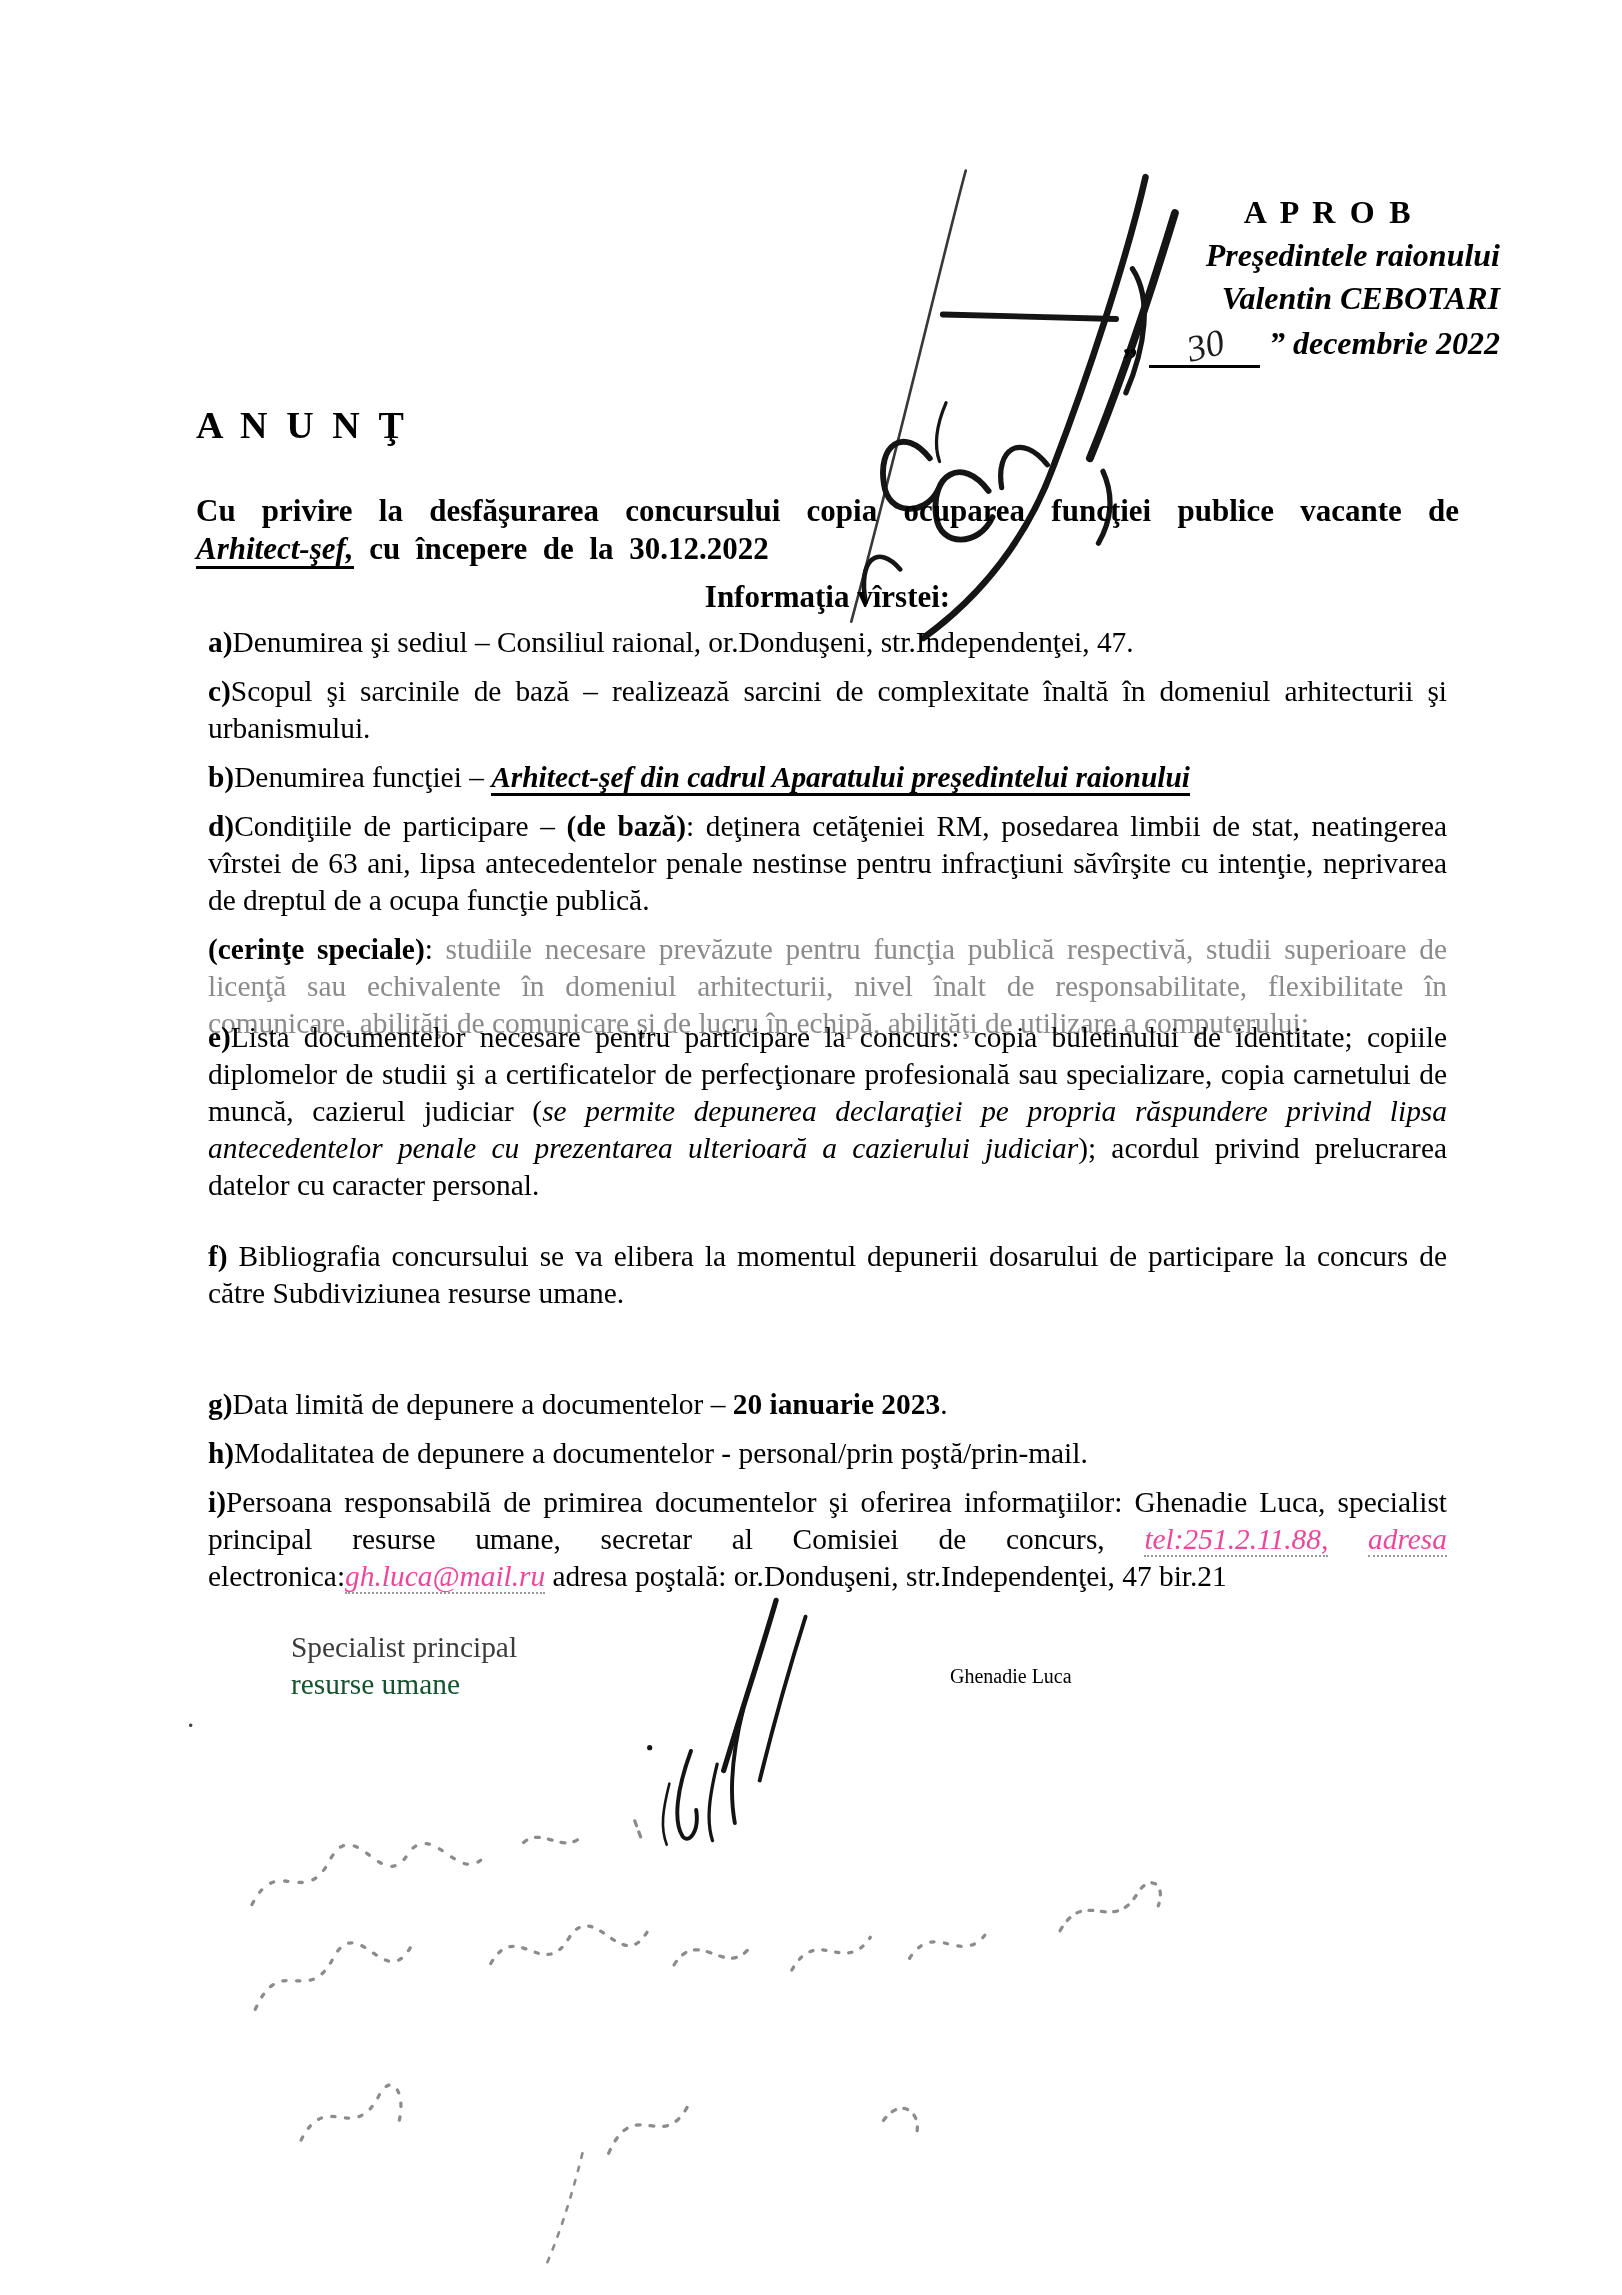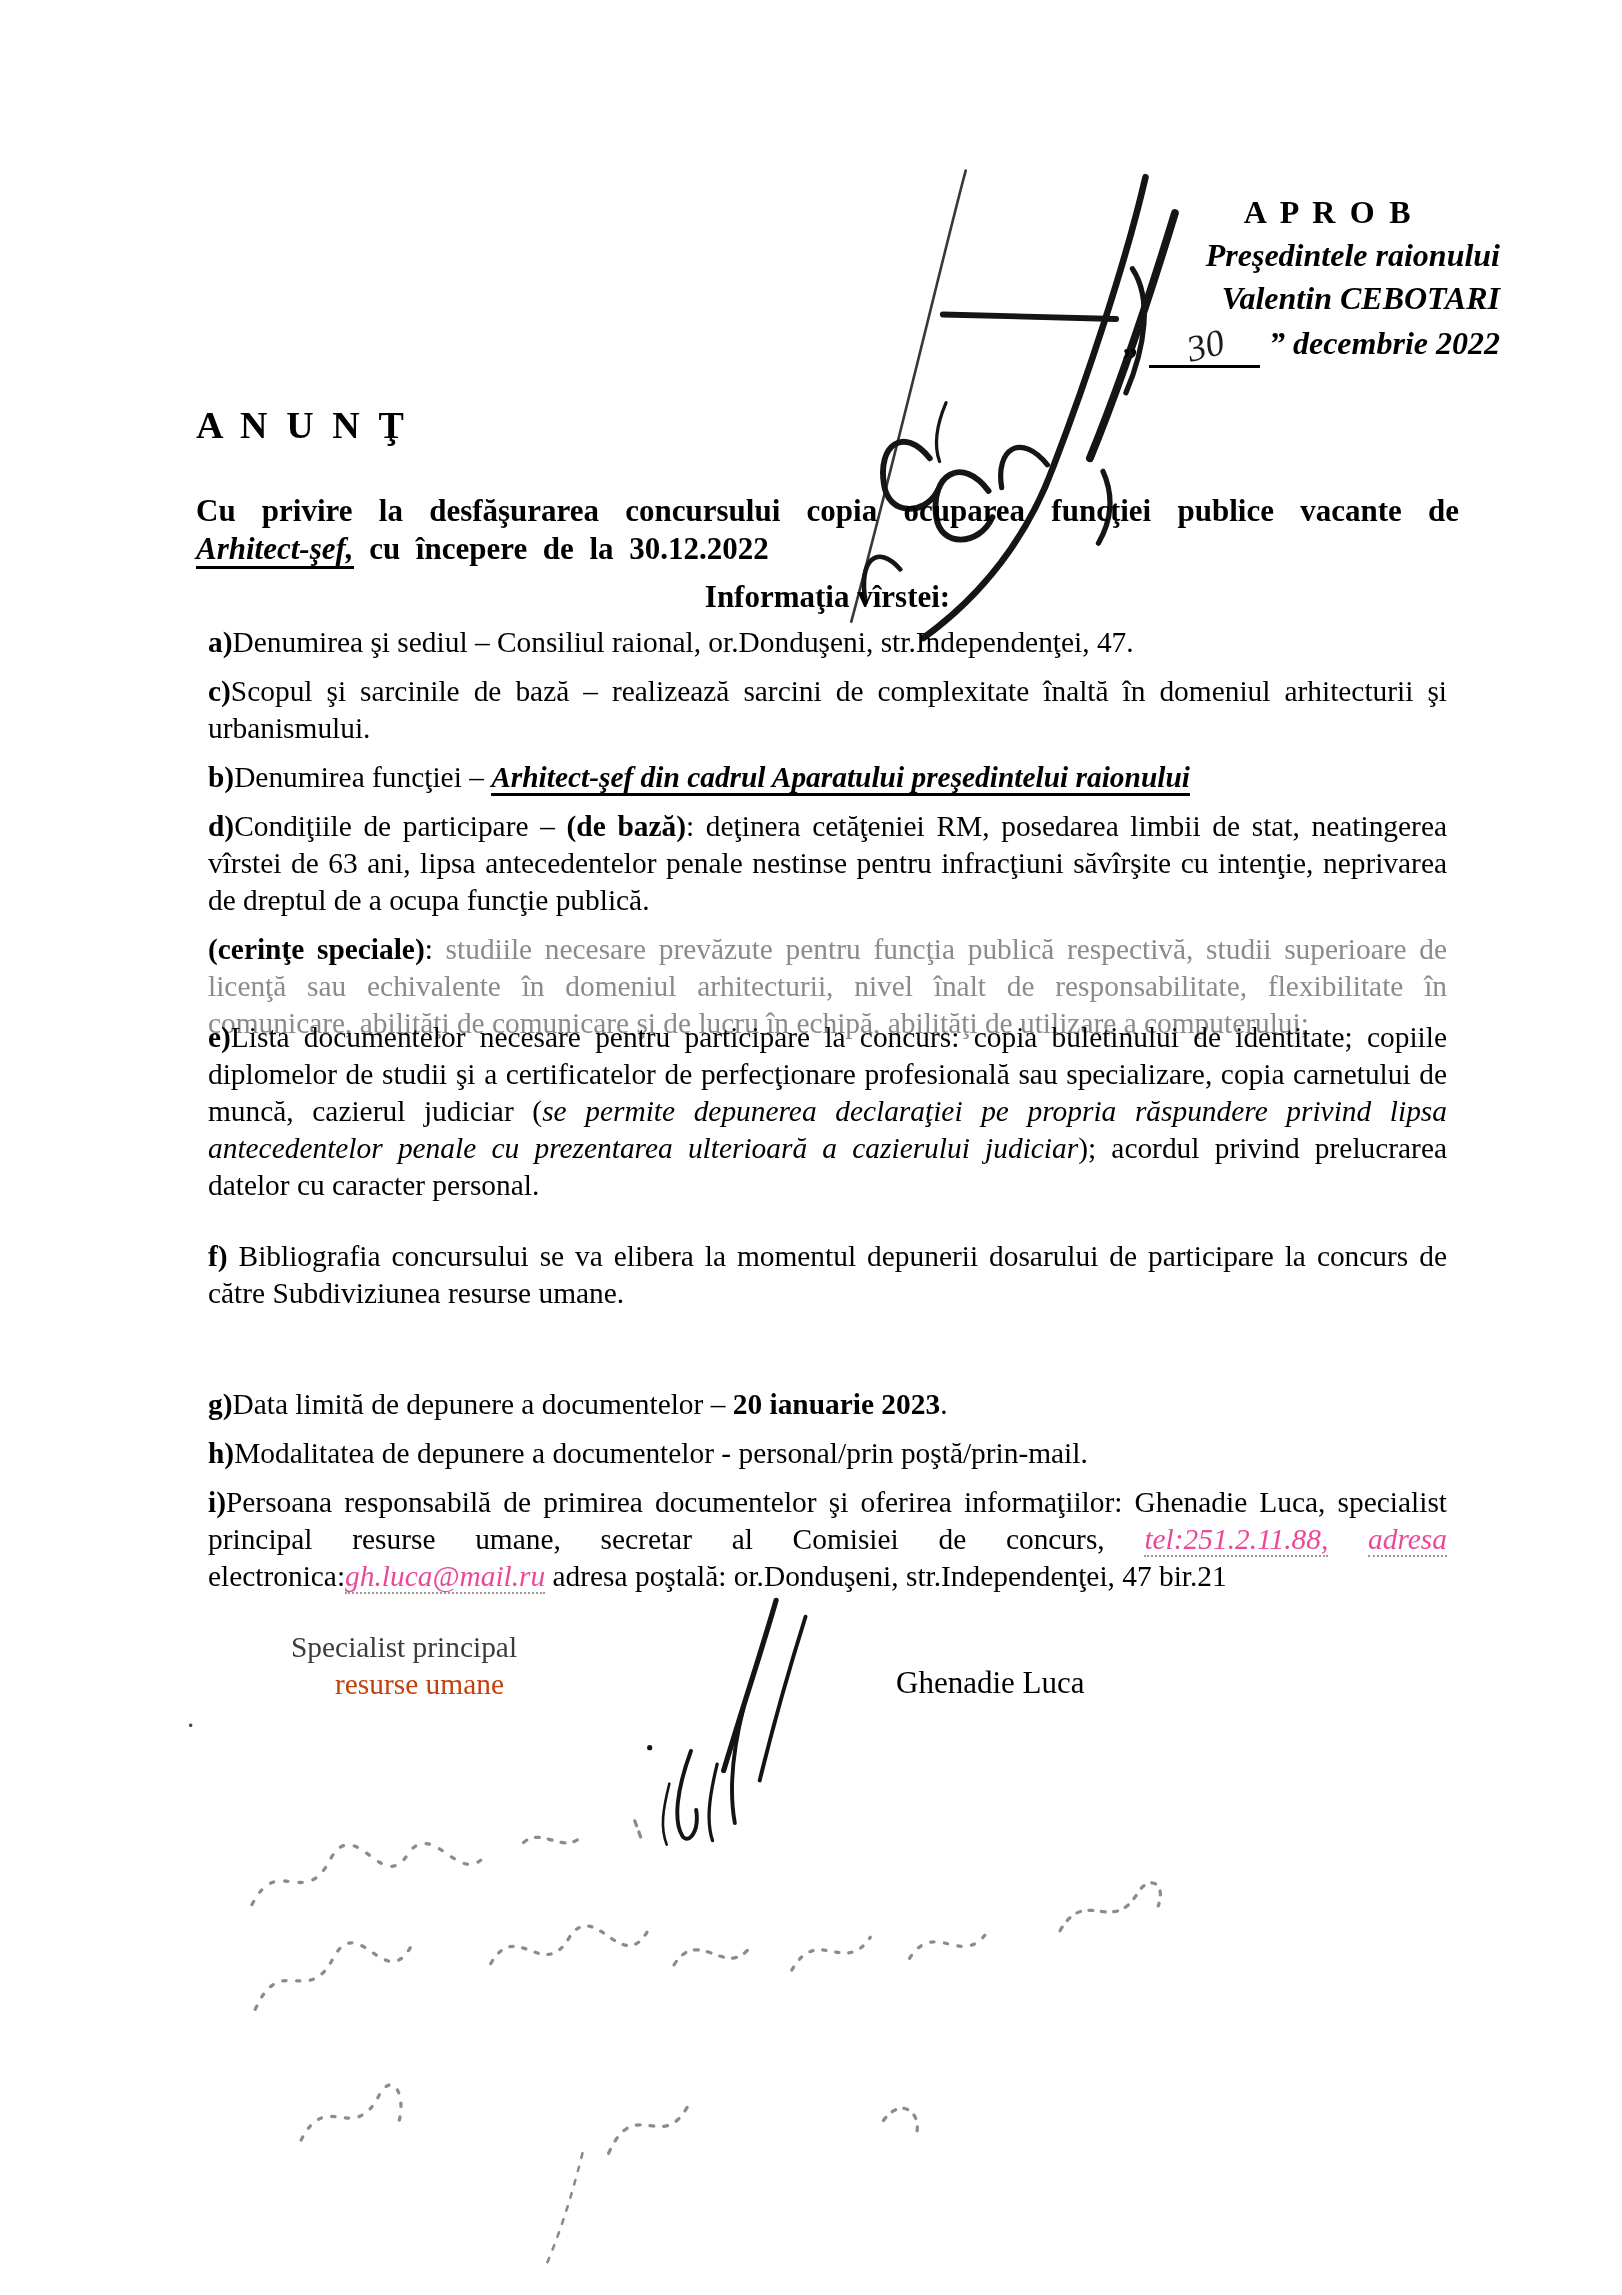--- a/index.html
+++ b/index.html
@@ -37,22 +37,22 @@
   .items-ghi{ top:1374px; }
   .para{ margin:12px; }
   .b{ font-weight:bold; }
   .i{ font-style:italic; }
   .biu{ font-weight:bold; font-style:italic; border-bottom:3.3px solid #000; }
   .faint{ color:#8b8b8b; }
   .lnk{ color:#ec4899; border-bottom:2px dotted #9a9a9a;font-style:italic; }
   
   .sign-role{ left:291px; top:1629px; font-size:29.4px; line-height:37px; }
   .sign-role .r1{ color:#3c3c3c; }
-  .sign-role .r2{ color:#c2410c;margin-left:44px; }
-  .sign-name{ left:896px; top:1665px; font-size:31px; }
+  .sign-role .r2{ color:#14532d; }
+  .sign-name{ left:950px; top:1665px; font-size:20px; }
   svg{ display:block; }
   .stray-dot{ left:187px; top:1701px; font-size:29.4px; color:#444;}
 </style>
 </head>
 <body>
 
 <div class="page">
 
   <svg class="abs" style="left:838px; top:151px;" width="445" height="523" viewBox="0 0 680 800">
     <g fill="none" stroke="#151515" stroke-linecap="round">

